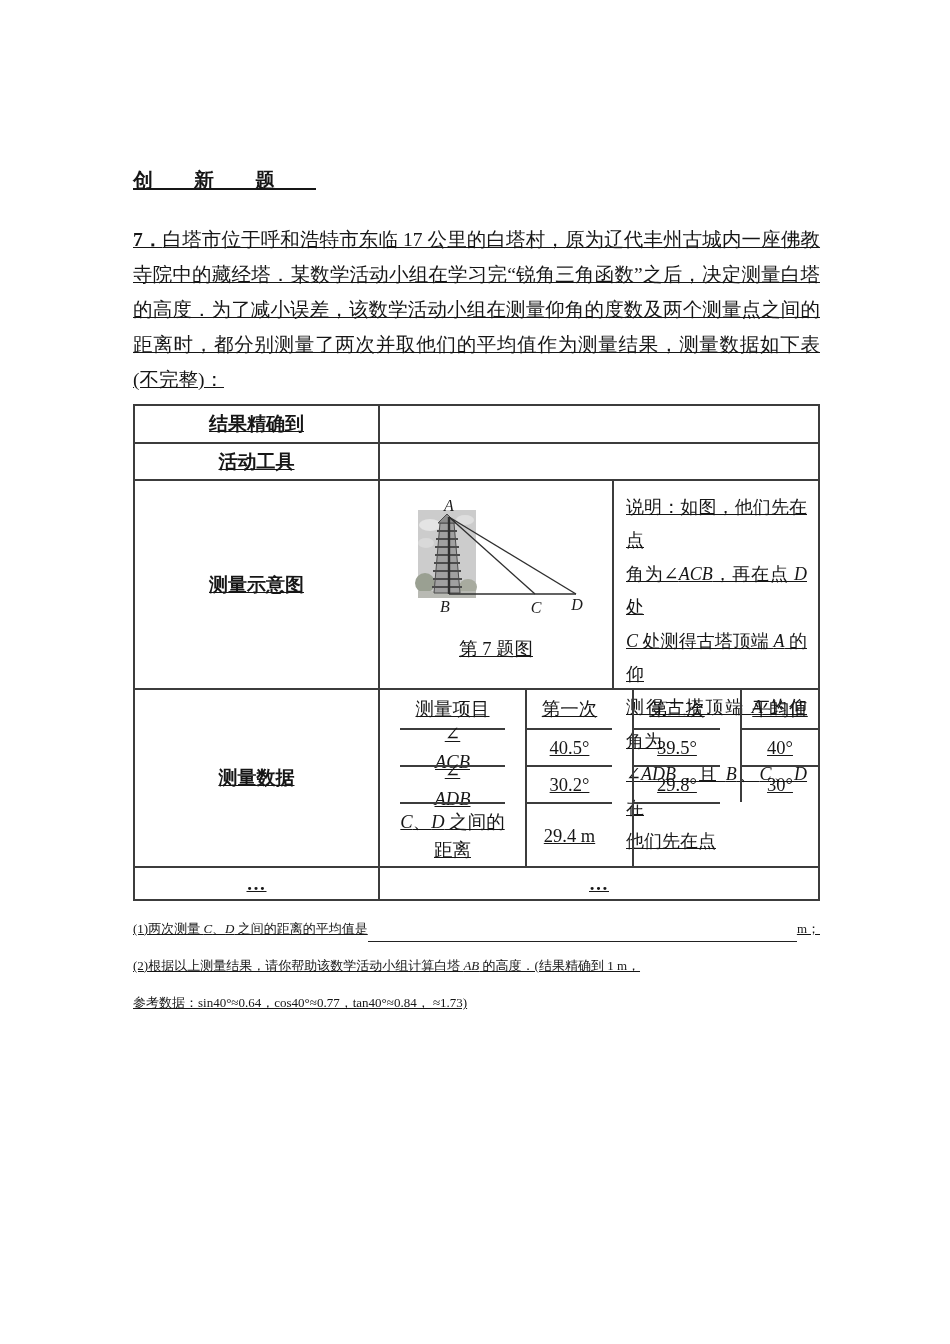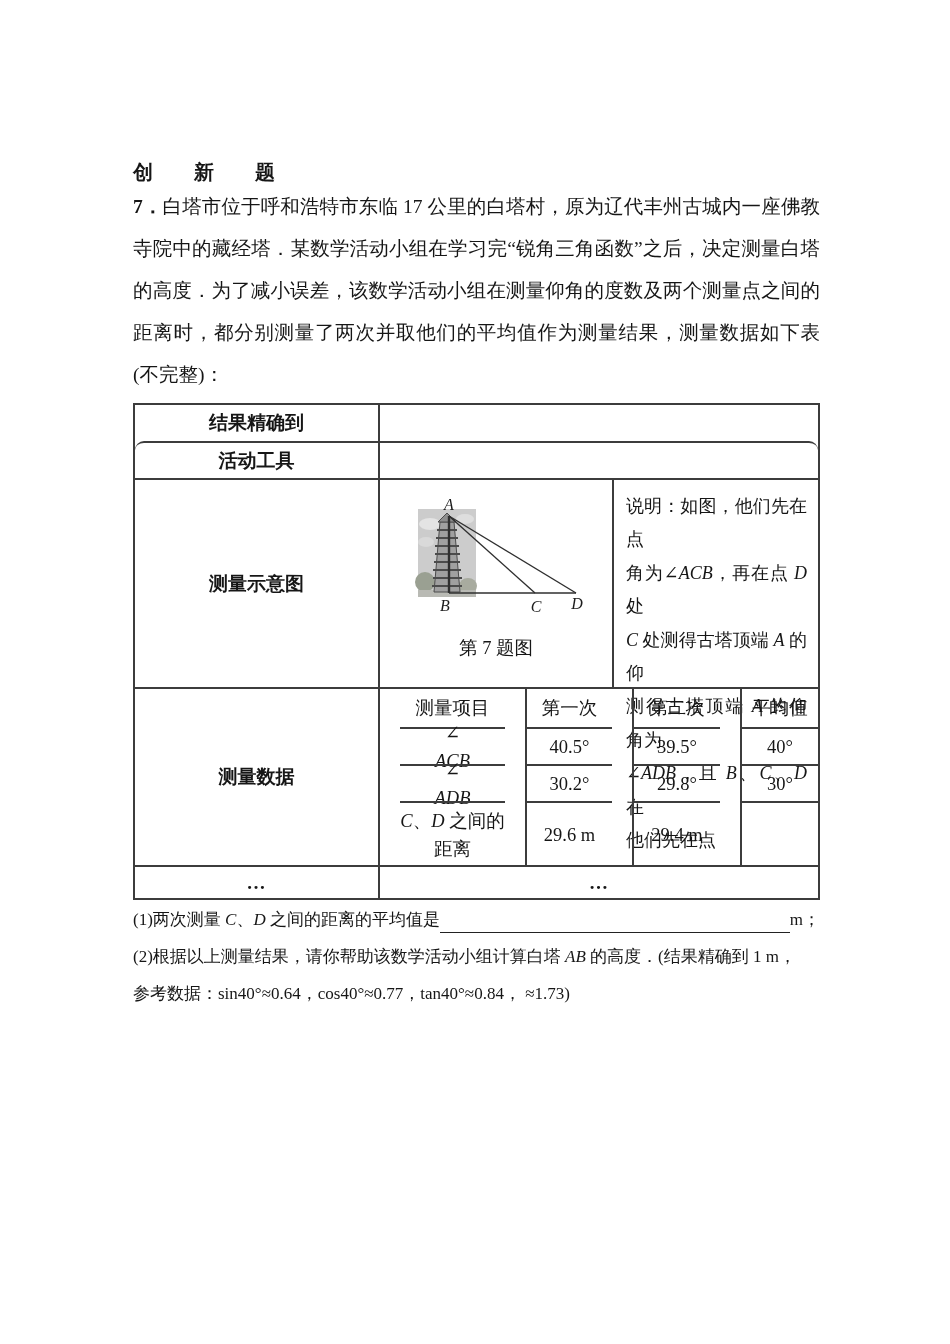--- a/index.html
+++ b/index.html
@@ -13,35 +13,36 @@
     width:950px;
     height:1344px;
     background:#ffffff;
     color:var(--ink);
     font-family:"Liberation Serif","DejaVu Serif",serif;
     overflow:hidden;
   }
   .content{
     position:absolute;
     left:133px;
-    top:4px;
+    top:12px;
     width:687px;
+    text-decoration:underline;
   }
   .section-title{
     margin-top:155px;
     font-family:"Liberation Sans","DejaVu Sans",sans-serif;
     font-weight:bold;
     font-size:20px;
     letter-spacing:2.05em;
     white-space:nowrap;
   }
   .problem-para{
-    margin-top:0;
+    margin-top:28px;
     font-size:19.5px;
-    line-height:42px;
+    line-height:35px;
     text-align:justify;
     text-justify:inter-character;
   }
   .problem-num{font-weight:bold;}
 
   
   .doc-table{
     margin-top:7px;
     width:687px;
     border:2px solid var(--bd);
@@ -52,21 +53,21 @@
   .cell-l{
     width:245px;flex:none;
     border-right:2px solid var(--bd);
     display:flex;align-items:center;justify-content:center;
     font-family:"Liberation Sans","DejaVu Sans",sans-serif;
     font-weight:bold;
     text-align:center;
   }
   .cell-r{flex:1;display:flex;align-items:center;justify-content:center;text-align:center;}
   .h-topic{height:36px;}
-  .h-tools{height:37px;border-radius:9px;}
+  .h-tools{height:37px;}
   .h-diagram{height:209px;}
   .h-data{height:178px;}
   .h-ellipsis{height:33px;}
   .ellipsis{font-weight:bold;letter-spacing:1px;}
 
   
   .r-diagram{padding:0;align-items:stretch;}
   .diag-cell{
     width:234px;flex:none;
     border-right:2px solid var(--bd);
@@ -102,21 +103,21 @@
     flex-direction:column;
     font-size:18.5px;
     line-height:28px;
     text-align:center;
     margin-left:20px;
   }
   .igrid > div:nth-child(4n+1){border-left:none;}
   .igrid > div:nth-child(-n+4){border-top:none;}
 
   
-  .questions{margin-top:1px;font-size:17px;line-height:37px;}
+  .questions{margin-top:9px;font-size:13px;line-height:37px;}
   .q1{display:flex;align-items:flex-end;}
   .q1-blank{
     flex:1;
     height:26px;
     border-bottom:1.6px solid #222;
     margin-bottom:5px;
   }
   .mathify i, .mi{
     font-style:italic;
     font-family:"Liberation Serif","DejaVu Serif",serif;
@@ -214,21 +215,20 @@
 
             <div class="mathify">∠<i>ADB</i></div>
             <div>30.2°</div>
             <div>29.8°</div>
             <div>30°</div>
 
             <div>
               <div class="mathify"><i>C</i>、<i>D</i> 之间的</div>
               <div>距离</div>
             </div>
-            <div>29.6 m</div>
             <div>29.4 m</div>
             <div></div>
           </div>
         </div>
       </div>
 
       <div class="trow h-ellipsis">
         <div class="cell-l ellipsis" style="font-family:'Liberation Serif','DejaVu Serif',serif;">…</div>
         <div class="cell-r ellipsis">…</div>
       </div>

